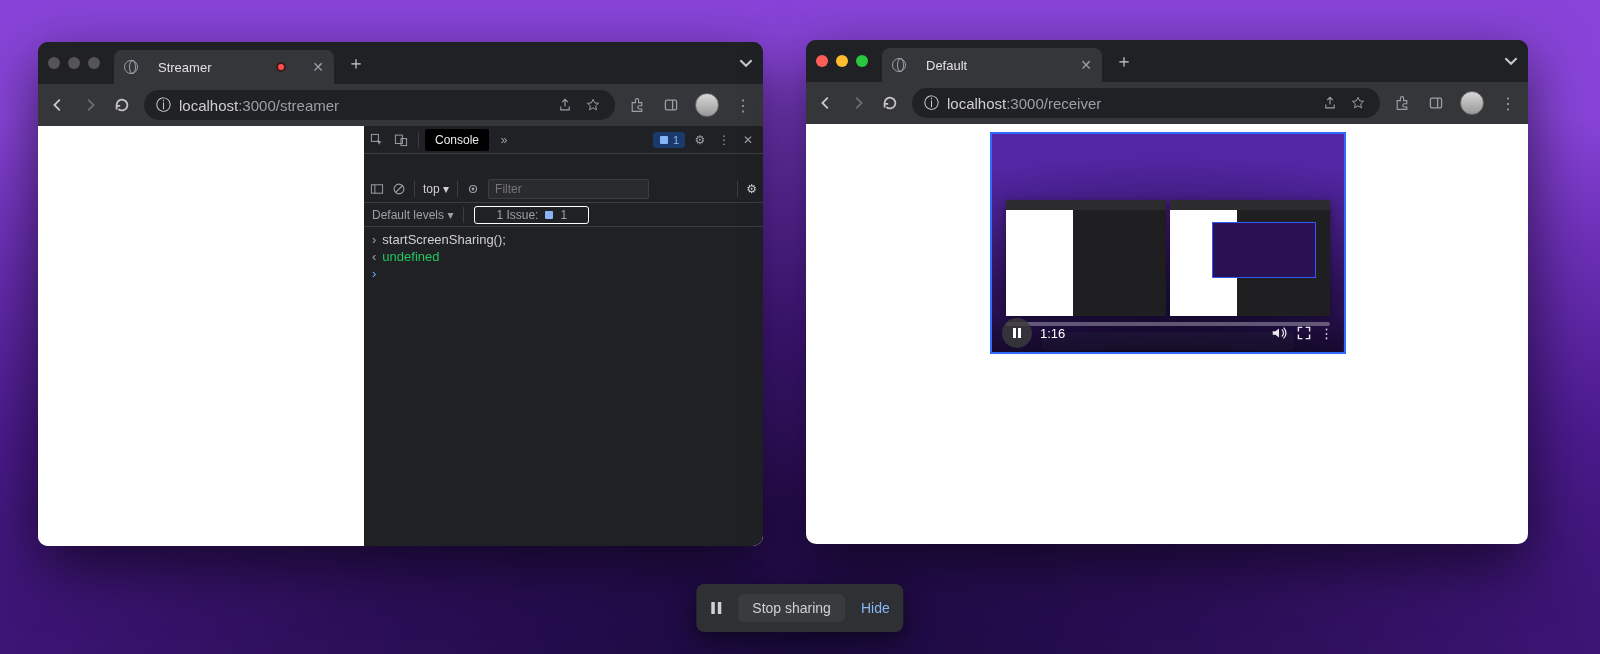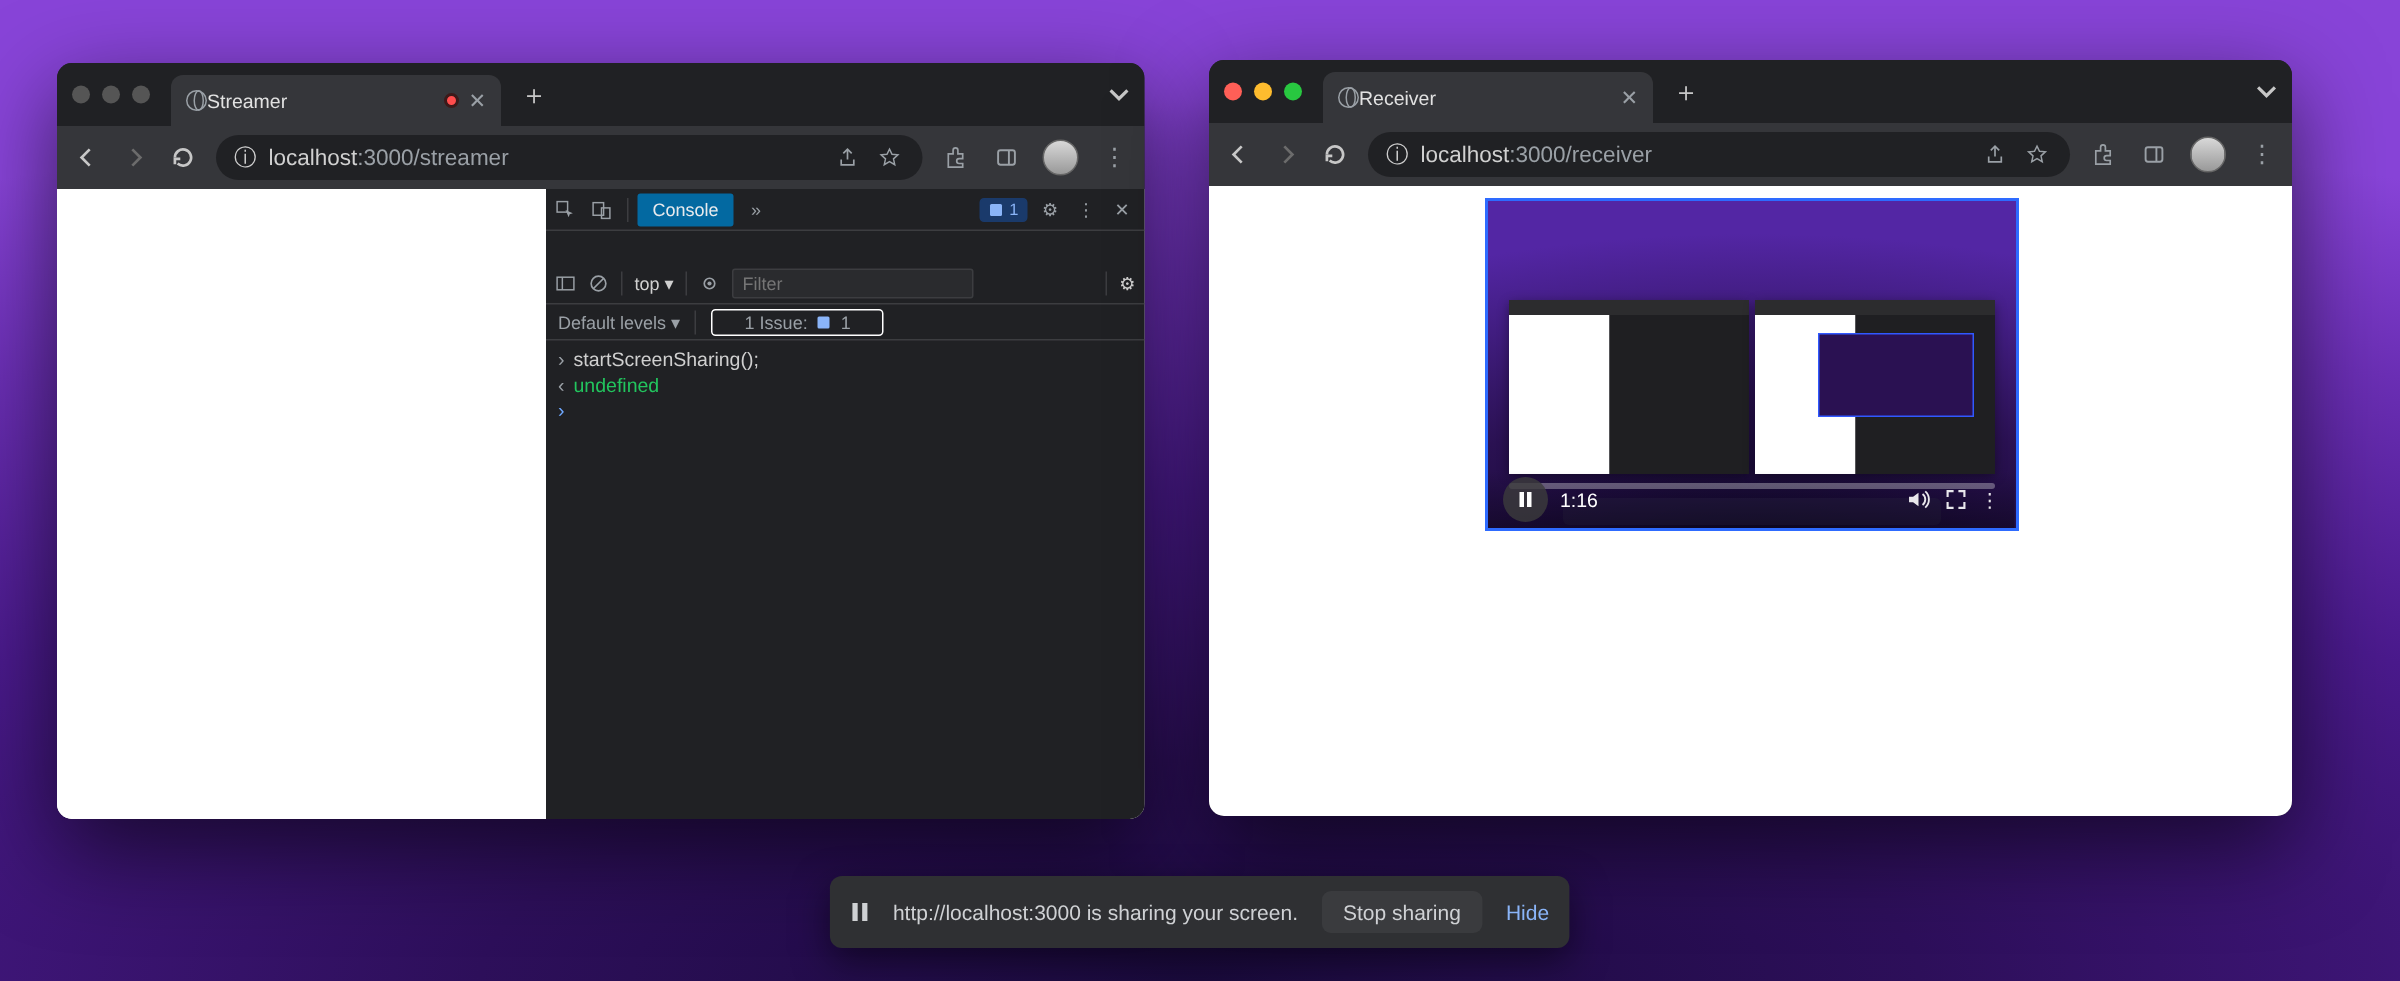--- a/index.html
+++ b/index.html
@@ -23,21 +23,21 @@
 
   .tabbar { display:flex; align-items:center; height:42px; background:#202124; padding-left:10px; }
   .traffic { display:flex; gap:8px; margin-right:14px; }
   .dot { width:12px; height:12px; border-radius:50%; }
   .dim .dot { background:#555; }
   .red { background:#ff5f57; }
   .yellow { background:#febc2e; }
   .green { background:#28c840; }
 
   .tab {
-    display:flex; align-items:center; gap:0;
+    display:flex; align-items:center; gap:20px;
     background:#35363a; height:34px; border-radius:8px 8px 0 0;
     padding:0 10px; margin-top:8px; min-width:220px; color:#e2e2e2; font-size:13px;justify-content:center;
   }
   .tab .globe { width:14px; height:14px; border:1.5px solid #9aa0a6; border-radius:50%; position:relative; }
   .tab .globe::before { content:""; position:absolute; left:50%; top:-1px; bottom:-1px; width:5px; margin-left:-2.5px; border:1.5px solid #9aa0a6; border-radius:50%; }
   .tab .rec { width:10px; height:10px; border-radius:50%; background:#ff4d4d; border:2px solid #3c1a1a; margin-left:auto; }
   .tab .closex { color:#9aa0a6; cursor:pointer; margin-left:6px; font-size:14px; }
   .newtab { width:28px; height:28px; display:flex; align-items:center; justify-content:center; color:#c7c7c7; font-size:18px; margin-left:8px; cursor:pointer; border-radius:6px;}
   .tablist-btn { margin-left:auto; margin-right:10px; color:#c7c7c7; cursor:pointer; }
 
@@ -47,21 +47,21 @@
   .omnibox .muted { color:#9aa0a6; }
   .right-icons { display:flex; align-items:center; gap:14px; }
   .avatar { width:24px; height:24px; border-radius:50%; background:linear-gradient(#d8d8d8,#999); border:1px solid #666; }
 
   .content { display:flex; height:calc(100% - 84px); background:#fff; }
   .page-left { flex: 0 0 326px; background:#fff; }
   .devtools { flex:1; background:#202124; display:flex; flex-direction:column; color:#d0d0d0; font-size:12px; }
   .dt-tabs { display:flex; align-items:center; height:28px; border-bottom:1px solid #3c3d40; padding:0 6px; gap:6px; }
   .dt-tabs .ico { color:#9aa0a6; cursor:pointer; width:18px; text-align:center; }
   .dt-tab { padding:4px 10px; border-radius:2px; color:#9aa0a6; cursor:pointer; }
-  .dt-tab.active { background:#0369a1; color:#e8eaed; }
+  .dt-tab.active { background:#000000; color:#e8eaed; }
   .badge { display:inline-flex; align-items:center; gap:4px; background:#1a3a6b; color:#8ab4f8; border:1px solid #1a3a6b; border-radius:3px; padding:0 5px; height:16px; font-size:11px; }
   .dt-tabs .spacer { margin-left:auto; }
   .dt-toolbar { display:flex; align-items:center; height:28px; border-bottom:1px solid #3c3d40; padding:0 6px; gap:8px;margin-top:21px; }
   .dt-filter { background:#2a2b2e; border:1px solid #3c3d40; color:#9aa0a6; height:20px; border-radius:2px; padding:0 6px; width:161px; font-size:12px; }
   .dt-levels { display:flex; align-items:center; height:24px; padding:0 8px; gap:10px; border-bottom:1px solid #3c3d40; font-size:12px; color:#9aa0a6; }
   .dt-levels .issue-badge { border:1px solid #ffffff; border-radius:3px; padding:0 21px; display:flex; align-items:center; gap:6px; height:18px; }
   .dt-log { font-family: ui-monospace, SFMono-Regular, Menlo, monospace; font-size:13px; padding-top:4px; }
   .dt-row { display:flex; gap:6px; padding:1px 8px; }
   .chev-in { color:#9aa0a6; }
   .chev-out { color:#9aa0a6; }
@@ -257,21 +257,21 @@
 
 <div class="window win-right">
   <div class="tabbar">
     <div class="traffic">
       <div class="dot red"></div>
       <div class="dot yellow"></div>
       <div class="dot green"></div>
     </div>
     <div class="tab">
       <span class="globe"></span>
-      <span>Receiver</span>
+      <span>Default</span>
       <span class="closex" style="margin-left:auto">✕</span>
     </div>
     <div class="newtab">＋</div>
     <div class="tablist-btn">
       <svg width="14" height="14" viewBox="0 0 10 10">
           <path d="M1 3 L5 7 L9 3" stroke="#c7c7c7" stroke-width="1.5" fill="none"></path>
         </svg>
     </div>
   </div>
   <div class="toolbar">
@@ -367,16 +367,15 @@
   </div>
 </div>
 
 <div class="sharebar">
   <span>
       <svg width="12" height="14" viewBox="0 0 12 14">
         <rect x="1" y="1" width="3.5" height="12" fill="#cfd1d4"></rect>
         <rect x="7.5" y="1" width="3.5" height="12" fill="#cfd1d4"></rect>
       </svg>
     </span>
-  <span>http://localhost:3000 is sharing your screen.</span>
   <span class="pill">Stop sharing</span>
   <span class="hide">Hide</span>
 </div>
 
 </body></html>

